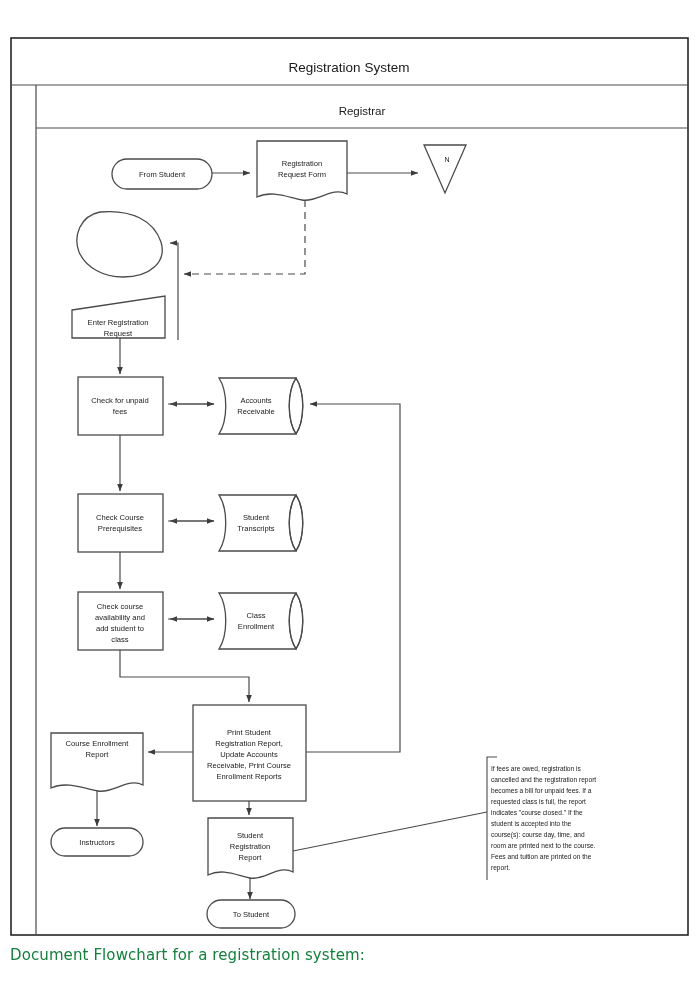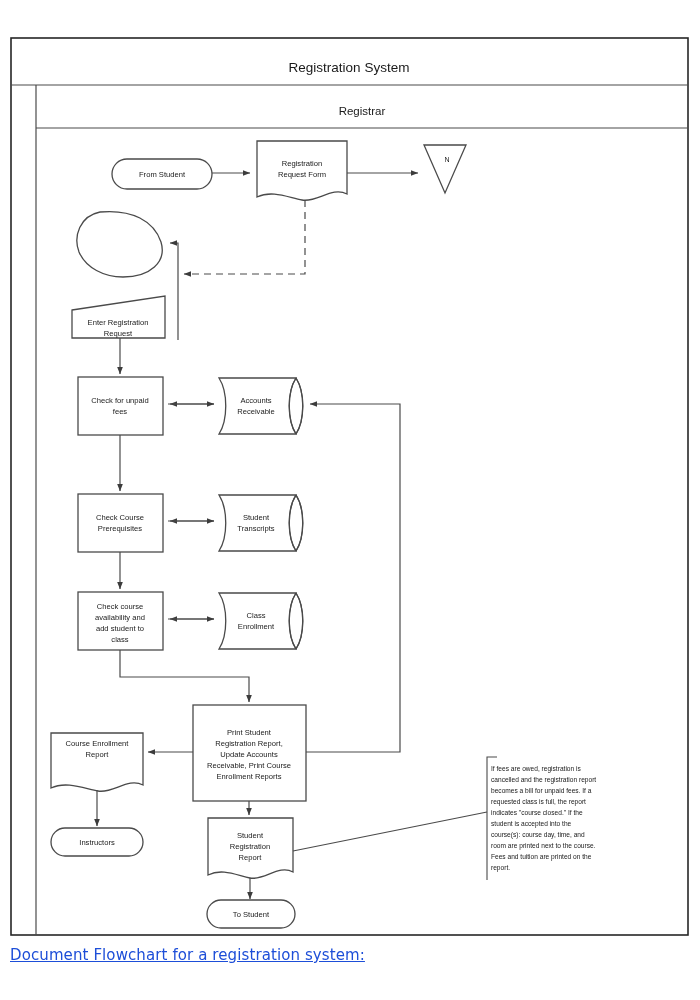--- a/index.html
+++ b/index.html
@@ -21,23 +21,22 @@
   .annobox{fill:none;stroke:#4a4a4a;stroke-width:1.1;}
 
   text{fill:#1a1a1a;}
   .t-title{font-size:13.5px;text-anchor:middle;}
   .t-lane{font-size:11.5px;text-anchor:middle;}
   .t-node{font-size:7.6px;text-anchor:middle;}
   .t-tri{font-size:7px;text-anchor:middle;}
   .t-anno{font-size:6.6px;}
   .caption{
     position:absolute;left:10px;top:946px;
-    font-size:15px;letter-spacing:.1px;color:#1d4ed8;
+    font-size:15px;letter-spacing:.1px;color:#15803d;
     font-family:"DejaVu Sans","Liberation Sans",sans-serif;
-    text-decoration:underline;
   }
 </style>
 </head>
 <body>
 
 <div id="sheet">
 
 <svg id="flow" viewBox="0 0 700 1000">
   <defs>
     <marker id="ah" markerWidth="9" markerHeight="9" refX="7.4" refY="3" orient="auto" markerUnits="userSpaceOnUse">

